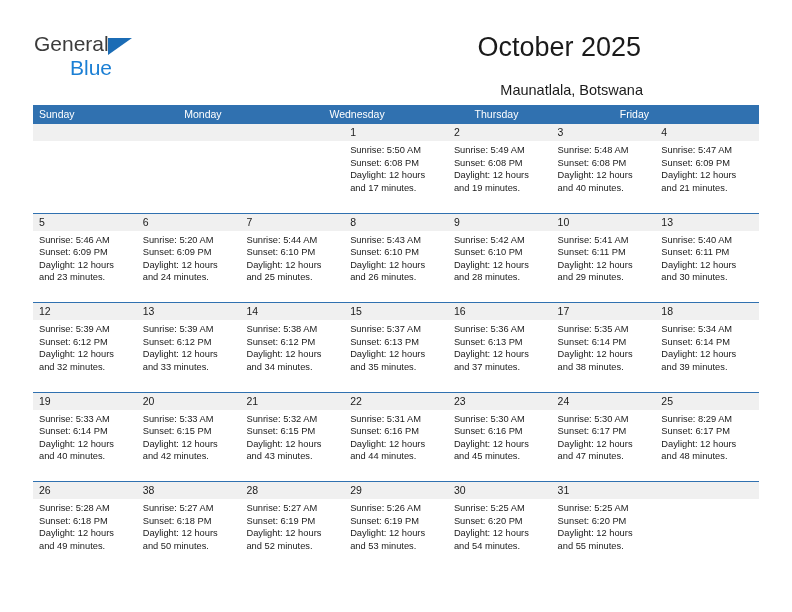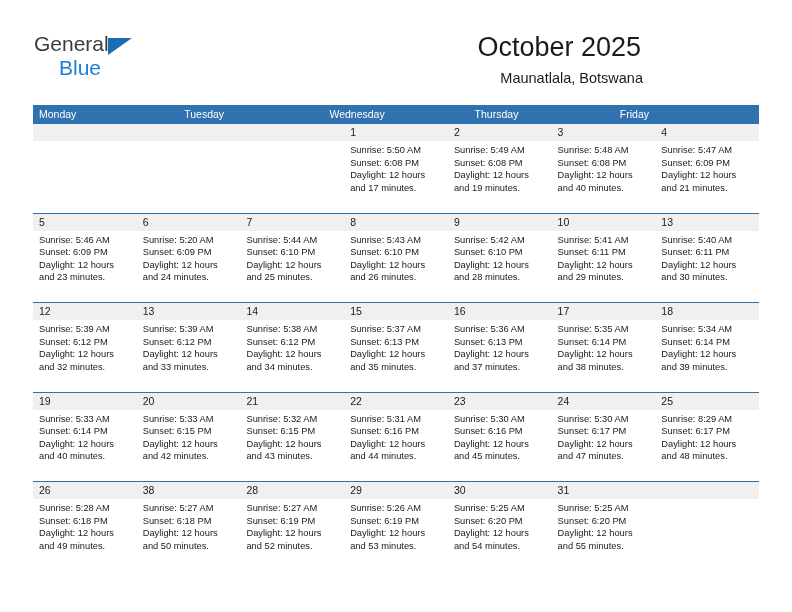--- a/index.html
+++ b/index.html
@@ -56,21 +56,21 @@
     width: 0;
     height: 0;
     border-left: 24px solid #1b6cb5;
     border-bottom: 17px solid transparent;
     vertical-align: -4px;
     margin-left: -1px;
   }
   .brand-line2 {
     position: relative;
     margin-top: 1px;
-    margin-left: 25px;
+    margin-left: 36px;
     font-size: 21px;
     color: #1b7fd4;
     line-height: 23px;
     white-space: nowrap;
   }
 
   .titlewrap {
     position: absolute;
     right: 0;
     top: 0;
@@ -81,21 +81,21 @@
     color: #1a1a1a;
     line-height: 34px;
     white-space: nowrap;
     font-weight: normal;
     margin: 2px;
   }
   .cal-subtitle {
     font-size: 14.5px;
     color: #1a1a1a;
     line-height: 20px;
-    margin-top: 4px;
+    margin-top: 16px;
     white-space: nowrap;
   }
 
   
   .calendar {
     position: absolute;
     left: 33px;
     top: 105px;
     width: 726px;
   }
@@ -176,22 +176,22 @@
 
     <div class="titlewrap">
       <h1 class="cal-title">October 2025</h1>
       <div class="cal-subtitle">Maunatlala, Botswana</div>
     </div>
 
   </div>
 
   <div class="calendar">
     <div class="cal-head" id="weekday-header-row">
+        <div class="hcell">Sunday</div>
         <div class="hcell">Monday</div>
-        <div class="hcell">Tuesday</div>
         <div class="hcell">Wednesday</div>
         <div class="hcell">Thursday</div>
         <div class="hcell">Friday</div>
       </div>
     <div id="weeks-container">
         <div class="week">
           <div class="week-inner">
             <div class="daycell empty">
               <div class="daynum"></div>
             </div>

